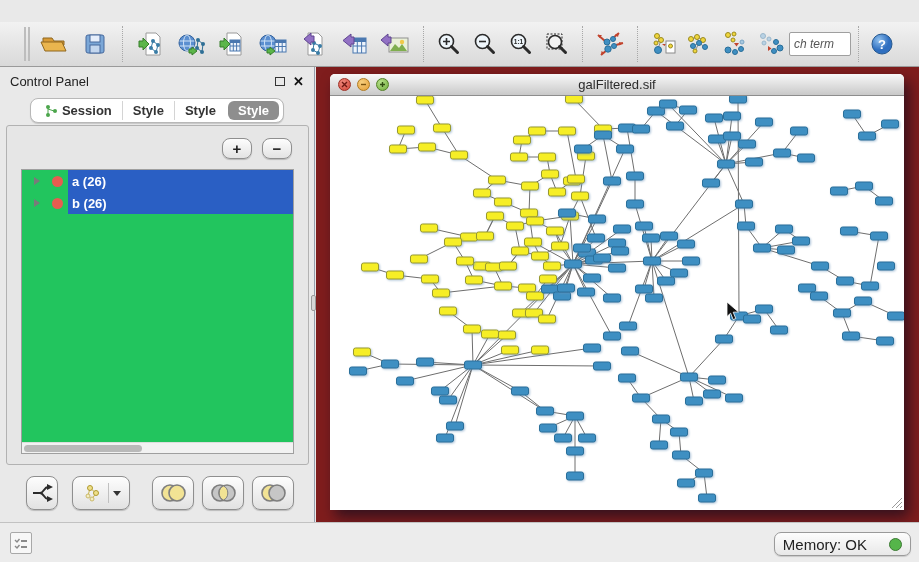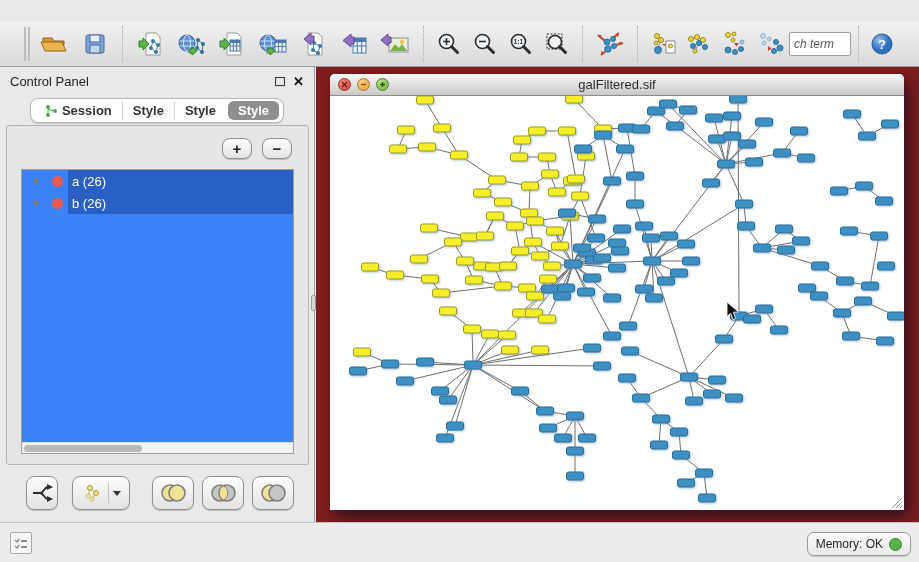--- a/index.html
+++ b/index.html
@@ -37,21 +37,21 @@
   .float-icon { width:10px; height:9px; border:1.5px solid #333; }
   .close-icon { font-size:13px; font-weight:bold; color:#111; line-height:1; cursor:pointer; }
   .tabbar { display:flex; justify-content:center; margin-top:2px; }
   .tab-pill { display:flex; align-items:center; background:#fff; border:1px solid #b8b8b8; border-radius:8px; padding:2px 4px; box-shadow:0 1px 1px rgba(0,0,0,.15); }
   .tab { font-size:13px; font-weight:bold; color:#333; padding:2px 10px; display:flex; align-items:center; gap:4px; cursor:pointer; }
   .tab + .tab { border-left:1px solid #d4d4d4; }
   .tab.active { background:#8e8e8e; color:#fff; border-radius:6px; border-left:none; margin-left:2px; }
   .cp-body { position:absolute; left:6px; top:58px; width:303px; height:340px; border:1px solid #b2b2b2; border-radius:3px; background:#e6e6e6; }
   .pm-row { position:absolute; top:12px; right:16px; display:flex; gap:10px; }
   .pm-btn { width:30px; height:21px; border:1px solid #8f8f8f; border-radius:8px; background:linear-gradient(#fdfdfd,#e3e3e3); font-size:15px; font-weight:bold; color:#222; line-height:18px; text-align:center; cursor:pointer; box-shadow:0 1px 1px rgba(0,0,0,.2); }
-  .sets-list { position:absolute; left:14px; right:14px; top:43px; bottom:10px; background:#3b82f6; border:1px solid #9f9f9f; overflow:hidden; }
+  .sets-list { position:absolute; left:14px; right:14px; top:43px; bottom:10px; background:#22c55e; border:1px solid #9f9f9f; overflow:hidden;font-weight:bold; }
   .set-row { height:22px; display:flex; align-items:center; position:relative; cursor:pointer; }
   .row-expander { width:0; height:0; border-left:6px solid #7a7a7a; border-top:4px solid transparent; border-bottom:4px solid transparent; margin-left:12px; }
   .row-dot { width:11px; height:11px; border-radius:50%; margin-left:12px; }
   .row-highlight { position:absolute; left:46px; right:0; top:0; bottom:0; display:flex; align-items:center; padding-left:4px; font-size:13px; color:#fff; }
   .hscroll { position:absolute; left:0; right:0; bottom:0; height:11px; background:#f2f2f2; border-top:1px solid #ddd; }
   .hscroll-thumb { position:absolute; left:2px; top:2px; width:118px; height:7px; background:#b9b9b9; border-radius:4px; cursor:pointer; }
   .cp-buttons { position:absolute; left:0; bottom:12px; width:315px; display:flex; align-items:center; }
   .cpb { height:34px; border:1px solid #8f8f8f; border-radius:8px; background:linear-gradient(#fdfdfd,#e2e2e2); display:flex; align-items:center; justify-content:center; cursor:pointer; box-shadow:0 1px 1px rgba(0,0,0,.2); }
   .cpb.b1 { width:32px; margin-left:26px; }
   .cpb.b2 { width:58px; margin-left:14px; }
@@ -75,21 +75,21 @@
   .nf-max { background:radial-gradient(circle at 35% 30%, #b6e08a, #71ad3c); border:1px solid #538026; }
   .net-title { position:absolute; left:0; right:0; text-align:center; font-size:13px; color:#2b2b2b; }
   .net-canvas { position:absolute; left:0; top:22px; width:574px; height:414px; background:#fff; overflow:hidden; cursor:default; }
   .net-canvas svg.graph { position:absolute; left:0; top:0; }
   .resize-grip { position:absolute; right:1px; bottom:1px; }
   .mouse-cursor { position:absolute; left:396px; top:205px; z-index:5; }
 
   
   .statusbar { position:absolute; left:0; top:522px; width:919px; height:40px; background:#ececec; border-top:1px solid #c2c2c2; }
   .task-btn { position:absolute; left:10px; top:9px; width:22px; height:22px; border:1px solid #a8a8a8; background:#f7f7f7; border-radius:2px; display:flex; align-items:center; justify-content:center; cursor:pointer; }
-  .memory-btn { position:absolute; right:8px; top:9px; height:24px; border:1px solid #9a9a9a; border-radius:7px; background:linear-gradient(#fdfdfd,#e8e8e8); display:flex; align-items:center; gap:6px; padding:0 8px; font-size:12px; color:#222; cursor:pointer; box-shadow:0 1px 1px rgba(0,0,0,.15); }
+  .memory-btn { position:absolute; right:8px; top:9px; height:24px; border:1px solid #9a9a9a; border-radius:7px; background:linear-gradient(#fdfdfd,#e8e8e8); display:flex; align-items:center; gap:22px; padding:0 8px; font-size:15px; color:#222; cursor:pointer; box-shadow:0 1px 1px rgba(0,0,0,.15); }
   .mem-dot { width:13px; height:13px; border-radius:50%; border:1px solid #3c7a33; }
 </style>
 </head>
 <body>
 
 <div class="window">
 
 
   <div class="toolbar">
     <div class="tb-grip"></div>

